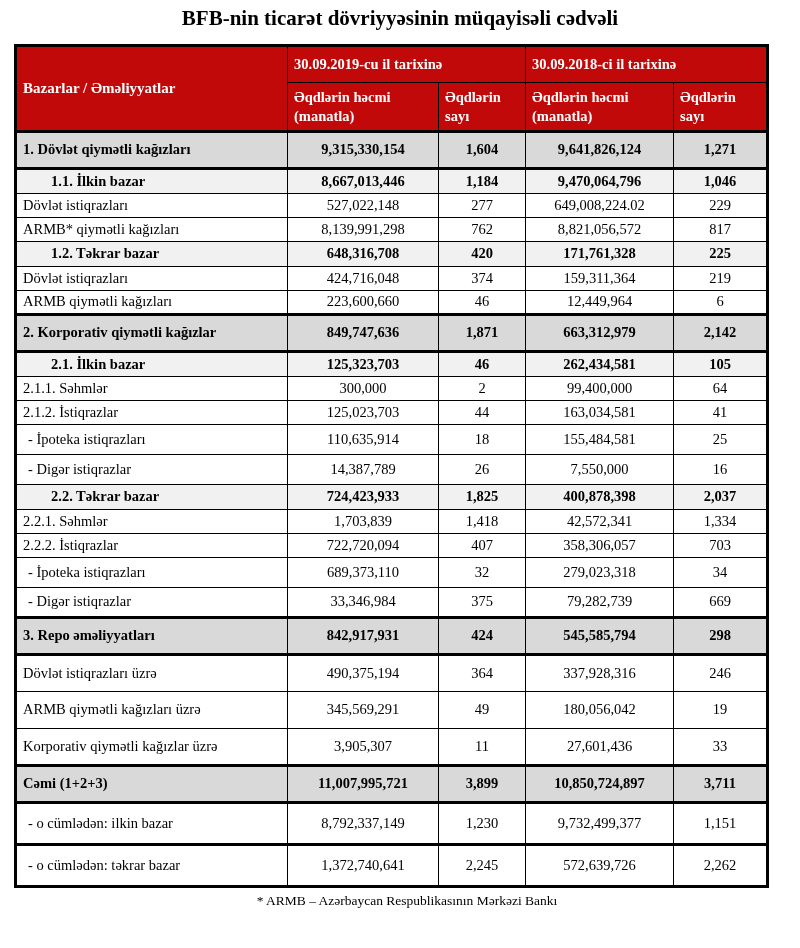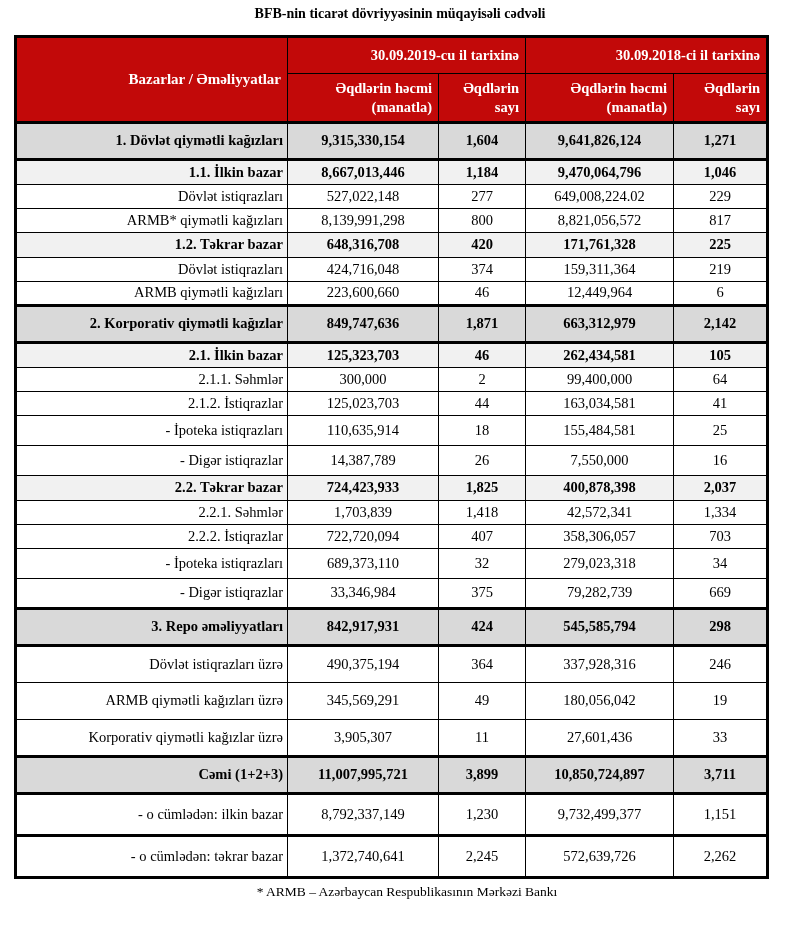--- a/index.html
+++ b/index.html
@@ -11,21 +11,21 @@
   * { box-sizing: border-box; }
   html, body {
     margin: 0; padding: 0;
     width: 800px; height: 948px;
     background: #ffffff;
     color: #000;
     font-family: "Liberation Serif", "DejaVu Serif", serif;
   }
   .page { width: 800px; height: 948px; overflow: hidden; }
   .title {
-    font-size: 14px;
+    font-size: 21px;
     font-weight: bold;
     text-align: center;
     margin: 0;
     padding: 6px 0 13px 0;
   }
   table.cmp {
     border-collapse: collapse;
     table-layout: fixed;
     width: 752px;
     margin-left: 14px;
@@ -35,34 +35,34 @@
     border: 1.5px solid var(--border);
     vertical-align: middle;
     overflow: hidden;
   }
   thead th {
     background: var(--red);
     color: #fff;
     font-weight: bold;
     font-size: 14.5px;
     line-height: 1.3;
-    text-align: right;
+    text-align: left;
     padding: 2px 6px;
   }
   thead tr.periods { height: 37px; }
   thead tr.metrics { height: 49px; }
   thead th.markets { font-size: 15px; }
 
   tbody td {
     font-size: 14.5px;
     text-align: center;
     padding: 1px 4px;
     line-height: 1.2;
   }
-  tbody td.label { text-align: right; padding-left: 6px; }
+  tbody td.label { text-align: left; padding-left: 6px; }
 
   tr.section td {
     background: var(--section-bg);
     font-weight: bold;
     height: 37px;
     border-top: 3px solid var(--border);
     border-bottom: 3px solid var(--border);
   }
   tr.subsection td {
     background: var(--subsection-bg);
@@ -133,21 +133,21 @@
         <tr class="item">
     <td class="label">Dövlət istiqrazları</td>
     <td>527,022,148</td>
     <td>277</td>
     <td>649,008,224.02</td>
     <td>229</td>
   </tr>
         <tr class="item">
     <td class="label">ARMB* qiymətli kağızları</td>
     <td>8,139,991,298</td>
-    <td>800</td>
+    <td>762</td>
     <td>8,821,056,572</td>
     <td>817</td>
   </tr>
         <tr class="subsection">
     <td class="label">1.2. Təkrar bazar</td>
     <td>648,316,708</td>
     <td>420</td>
     <td>171,761,328</td>
     <td>225</td>
   </tr>

